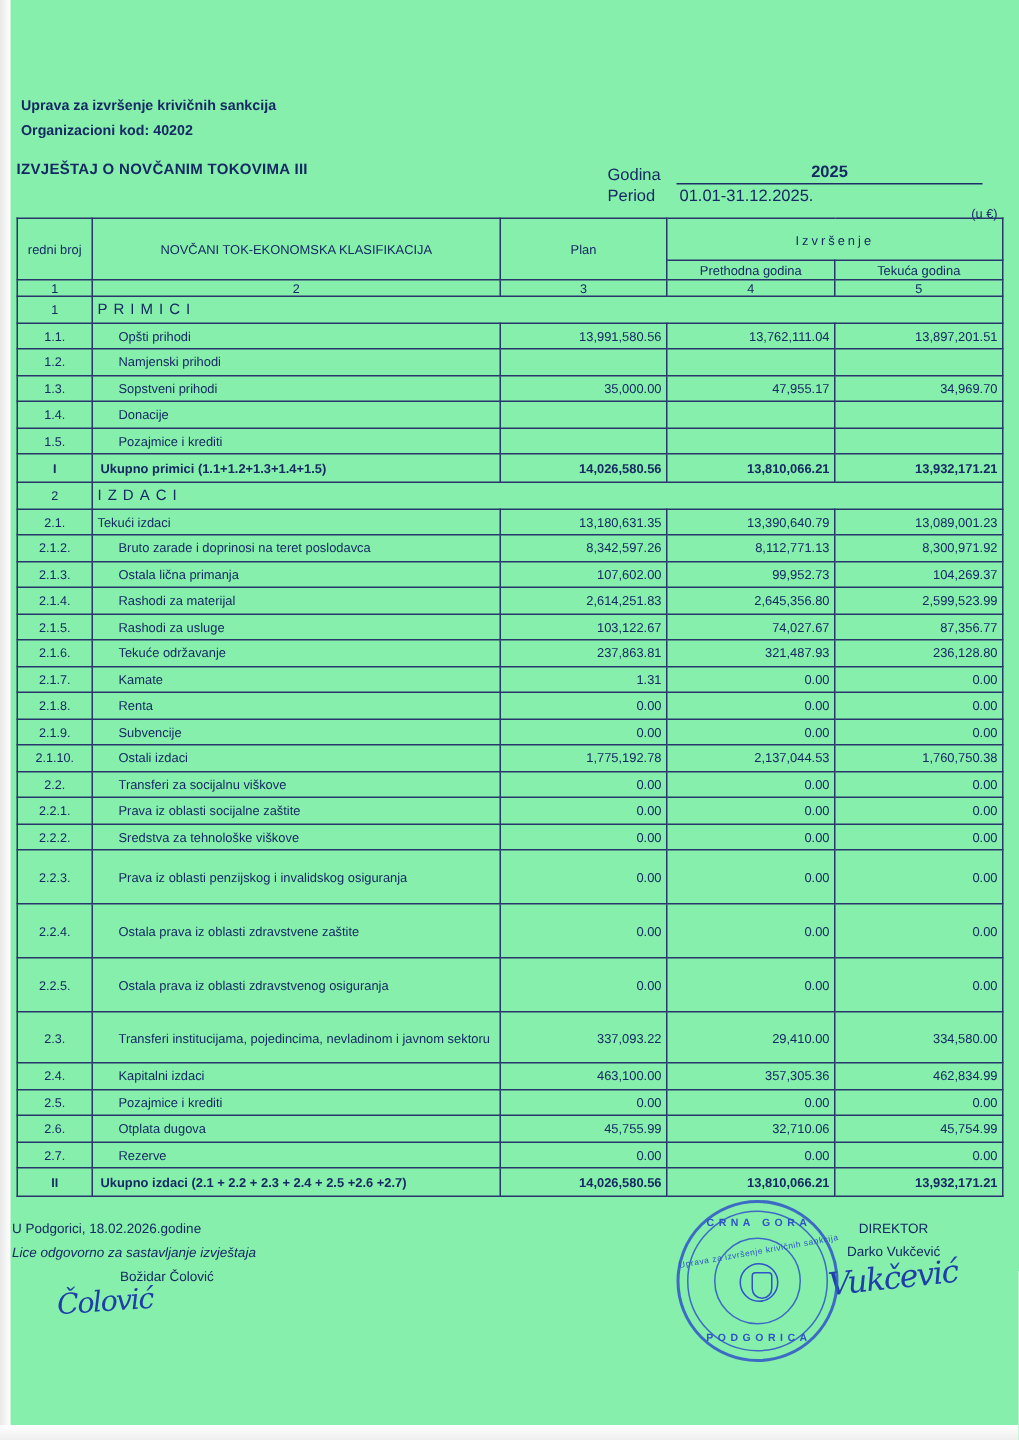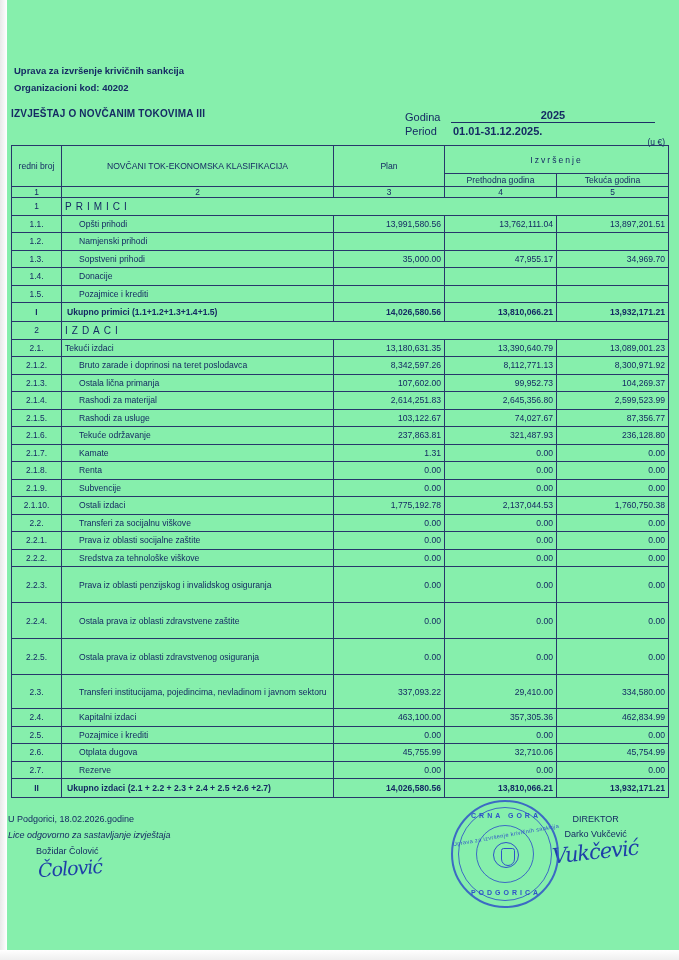--- a/index.html
+++ b/index.html
@@ -56,21 +56,21 @@
   .godina-row .k { width: 46px; text-align: left; }
   .godina-row .v {
     flex: 1;
     border-bottom: 1px solid #1d2f66;
     text-align: center;
     font-weight: bold;
     padding-bottom: 1px;
   }
   .period-row { display: flex; align-items: flex-end; height: 14px; }
   .period-row .k { width: 44px; }
-  .period-row .v { font-weight: bold; padding-left: 4px; }
+  .period-row .v { font-weight: normal; padding-left: 4px; }
   .unit {
     position: absolute;
     right: 14px;
     top: 137px;
     font-size: 8.5px;
     color: #152a63;
   }
 
   table.fin {
     position: absolute;
@@ -121,21 +121,21 @@
   .footer {
     position: absolute;
     left: 8px;
     top: 812px;
     font-size: 9px;
     color: #152a63;
     line-height: 15px;
   }
   .footer .line2 { margin-top: 1px; font-style: italic; }
   .sig-name {
-    margin-left: 28px;
+    margin-left: 72px;
     margin-top: 1px;
     font-size: 9px;
   }
   .sig-script {
     font-family: "DejaVu Serif", serif;
     font-style: italic;
     color: #1e3ea8;
     font-size: 19px;
     margin-left: 30px;
     margin-top: 2px;

